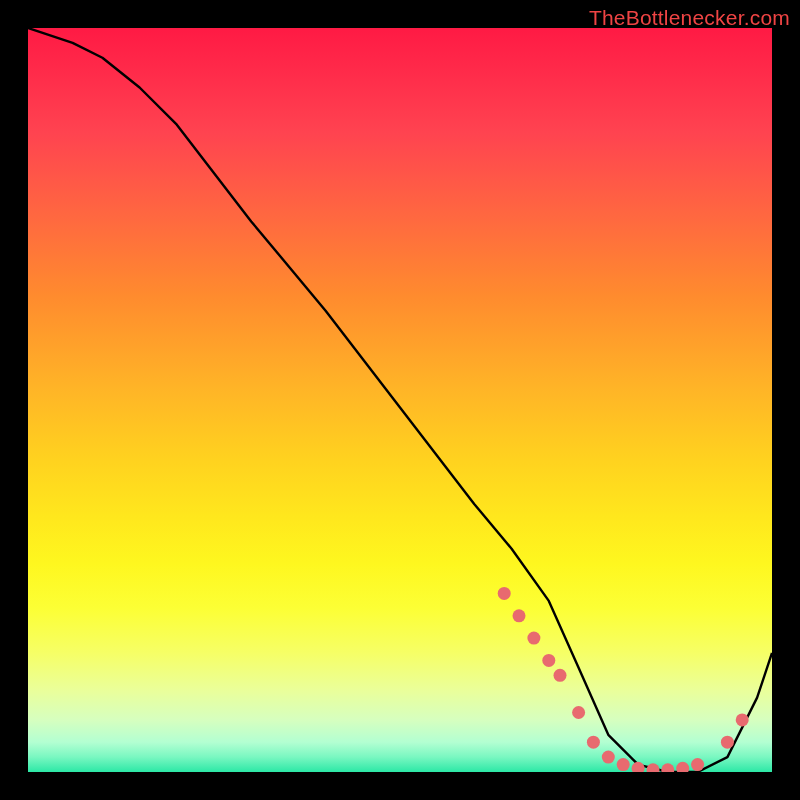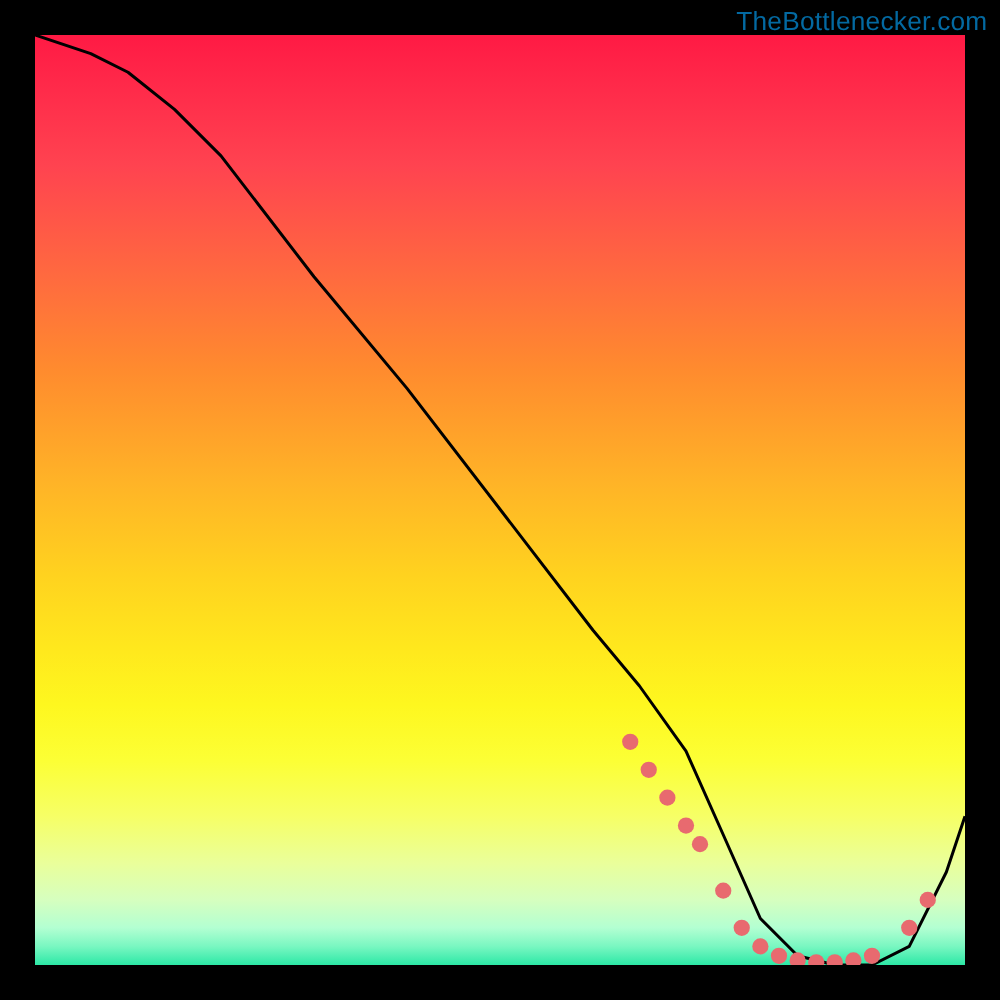--- a/index.html
+++ b/index.html
@@ -42,21 +42,21 @@
       #d6ffbf 93%,
       #b3ffd2 96%,
       #79f7c1 98%,
       #2ce8a6 100%
     );
   }
   .watermark {
     position: absolute;
     top: 6px;
     right: 10px;
-    color: #0369a1;
+    color: #ef4444;
     font-size: 21px;
     letter-spacing: 0.2px;
   }
   svg.overlay {
     position: absolute;
     left: 0;
     top: 0;
     width: 744px;
     height: 744px;
   }

